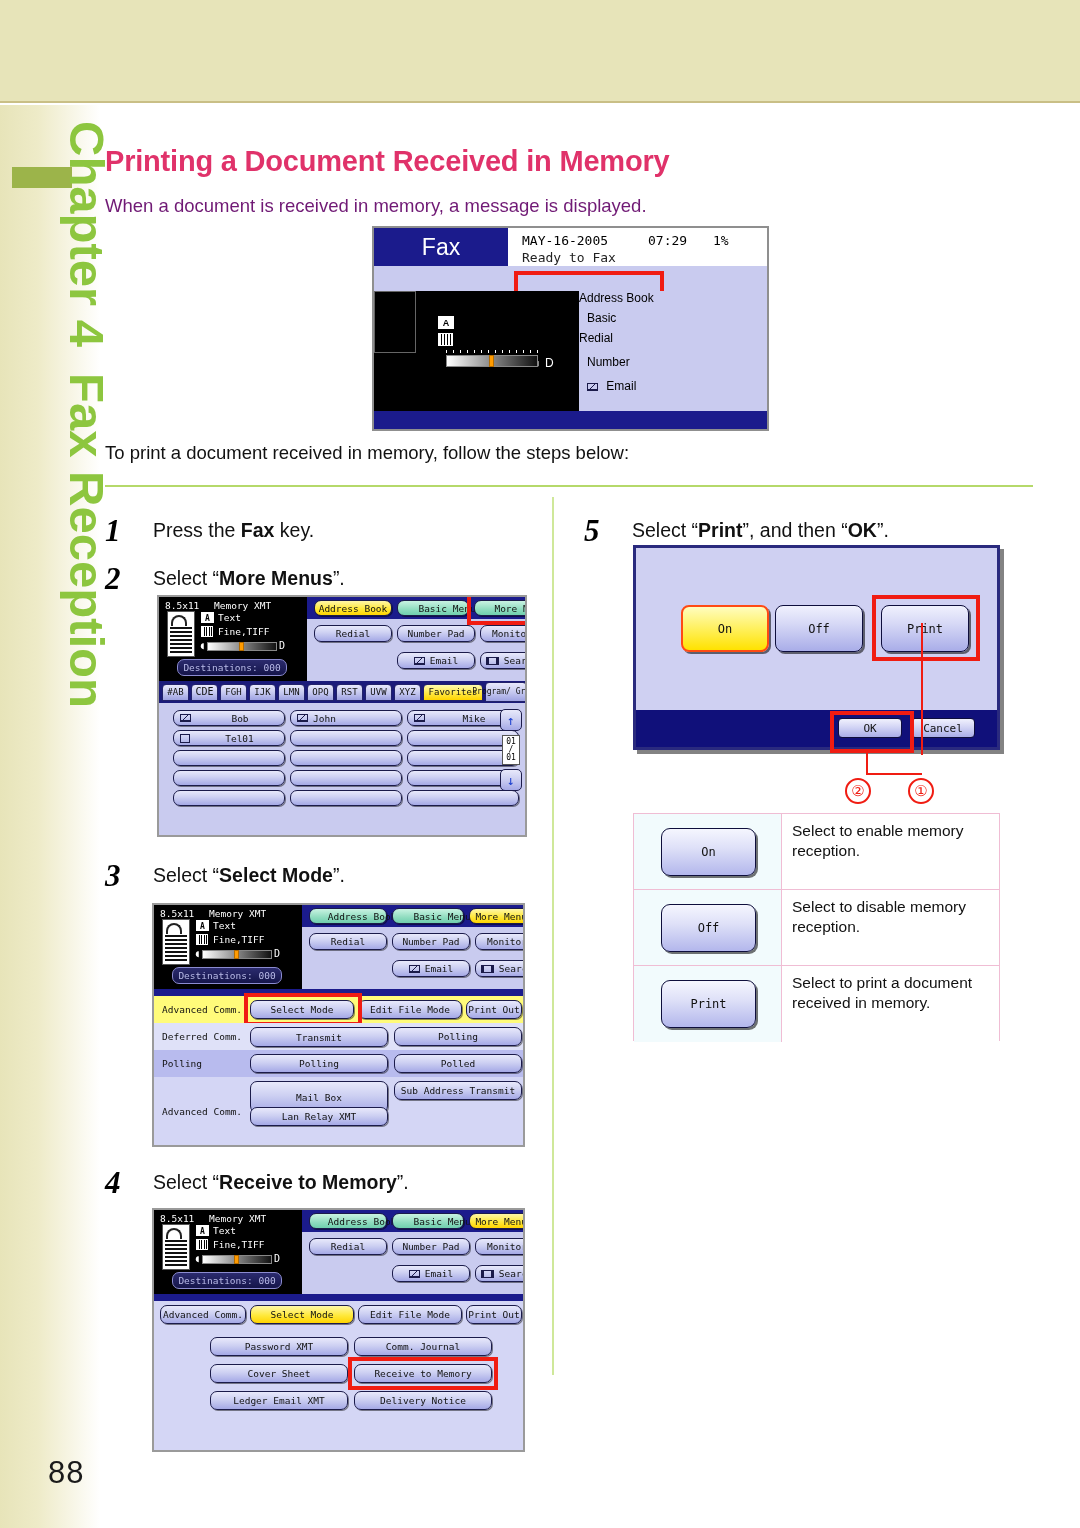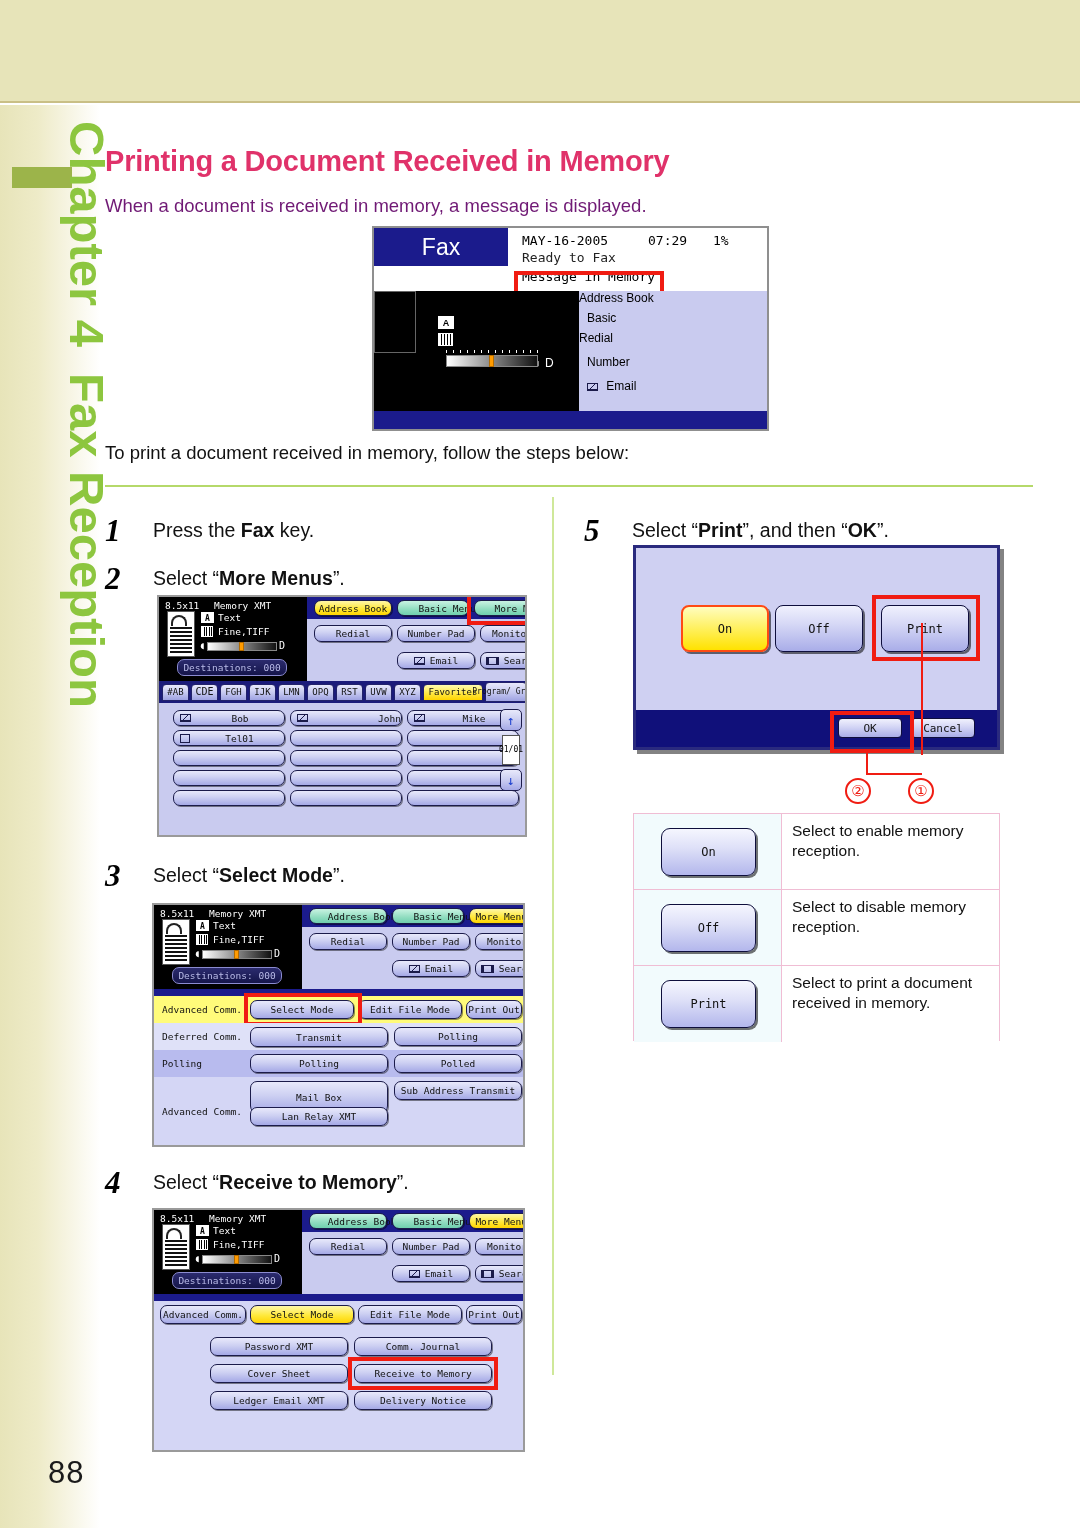--- a/index.html
+++ b/index.html
@@ -136,21 +136,21 @@
   }
   .lcd .tab.sel { background: linear-gradient(to bottom,#fffbb0 0%, #ffe63c 60%, #ffd400 100%); }
   .lcd .rowlabel {
     position:absolute; display:flex; align-items:center;
     color:#111; white-space:nowrap;
   }
   .lcd .bandrow { position:absolute; }
   .hl { position:absolute; border:4px solid #f01c12; }
   .scrollcount {
     position:absolute; background:#fff; border:1px solid #555;
-    display:flex; flex-direction:row; align-items:center; justify-content:center;
+    display:flex; flex-direction:column; align-items:center; justify-content:center;
     color:#000; line-height:1.0;
   }
   .arrowbtn {
     position:absolute;
     background: linear-gradient(to bottom,#e8e9fb 0%, #cdd0f2 45%, #a5a9e6 100%);
     border:1.5px solid #1b1b4a; border-radius:5px;
     display:flex; align-items:center; justify-content:center;
     color:#1b3fcf; font-size:13px;
   }
   .envicon {
@@ -286,23 +286,20 @@
   <h1 class="title">Printing a Document Received in Memory</h1>
   <div class="intro">When a document is received in memory, a message is displayed.</div>
 
   <div id="fax-top">
     <div class="titlebar">Fax</div>
     <div class="infoarea">
       <span style="position:absolute;left:14px;top:5px">MAY-16-2005</span>
       <span style="position:absolute;left:140px;top:5px">07:29</span>
       <span style="position:absolute;left:205px;top:5px">1%</span>
       <span style="position:absolute;left:14px;top:22px;color:#222">Ready to Fax</span>
-    </div>
-    <div class="white2">
-      <span style="position:absolute;left:148px;top:3px;font-family:'DejaVu Sans Mono',monospace;font-size:13px;color:#000">Message in Memory</span>
     </div>
     <div class="hl" style="left:140px;top:43px;width:150px;height:27px;"></div>
 
     <div class="blackpanel">
       <div class="previewbox" style="left:12px;top:14px;width:42px;height:62px;background:#000;border:1px solid #666;"></div>
       <span class="wtxt" style="left:64px;top:8px;font-size:12px">Memory XMT</span>
       <span style="position:absolute;left:64px;top:25px;width:16px;height:13px;background:#fff;border:1px solid #fff;color:#000;font-size:9px;font-weight:bold;text-align:center;line-height:12px">A</span>
       <span class="wtxt" style="left:86px;top:25px;font-size:12px">Text</span>
       <span style="position:absolute;left:64px;top:42px;width:15px;height:13px;background:repeating-linear-gradient(to right,#fff 0 2px,#000 2px 3px),repeating-linear-gradient(to bottom,#fff 0 2px,#000 2px 3px);border:1px solid #fff"></span>
       <span class="wtxt" style="left:86px;top:42px;font-size:12px">Fine,TIFF</span>
@@ -396,21 +393,21 @@
     <div class="tab" style="left:235px;top:87px;width:27px;height:17px;font-size:9px">XYZ</div>
     <div class="tab sel" style="left:264px;top:87px;width:60px;height:17px;font-size:9px">Favorites</div>
     <div class="tab" style="left:326px;top:85px;width:42px;height:20px;font-size:8px">Program/ Group</div>
 
     <div class="btn" style="left:14px;top:113px;width:112px;height:16px;font-size:9.5px;justify-content:flex-start;padding-left:6px">
       <span class="envicon"></span>
         <span style="flex:1;text-align:center">Bob</span>
     </div>
     <div class="btn" style="left:131px;top:113px;width:112px;height:16px;font-size:9.5px;justify-content:flex-start;padding-left:6px">
       <span class="envicon"></span>
-        <span style="flex:1;text-align:right">John</span>
+        <span style="flex:1;text-align:left">John</span>
     </div>
     <div class="btn" style="left:248px;top:113px;width:112px;height:16px;font-size:9.5px;justify-content:flex-start;padding-left:6px">
       <span class="envicon"></span>
         <span style="flex:1;text-align:center">Mike</span>
     </div>
     <div class="btn" style="left:14px;top:133px;width:112px;height:16px;font-size:9.5px;justify-content:flex-start;padding-left:6px">
       <span style="display:inline-block;width:10px;height:9px;border:1px solid #1b1b4a;margin-right:5px"></span>
         <span style="flex:1;text-align:center">Tel01</span>
     </div>
     <div class="btn" style="left:131px;top:133px;width:112px;height:16px"></div>

